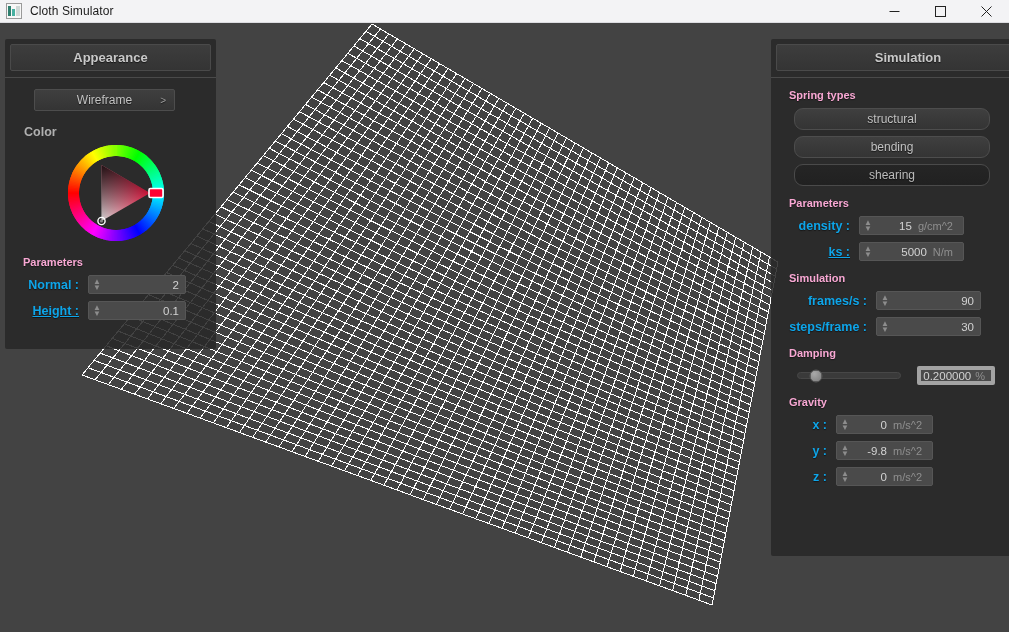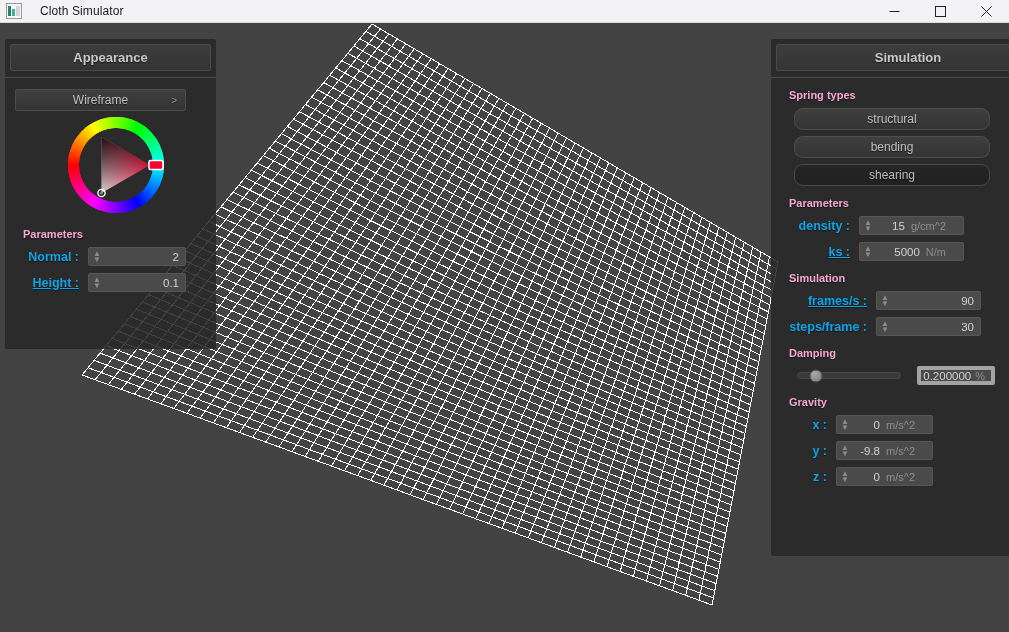--- a/index.html
+++ b/index.html
@@ -17,21 +17,20 @@
   }
 
   
   .titlebar {
     position: absolute; left: 0; top: 0;
     width: 1009px; height: 23px;
     background: #f3f3f5;
     display: flex; align-items: center;
     border-bottom: 1px solid #dcdce0;
     box-sizing: border-box;
-    gap: 10px;
   }
   .tb-icon {
     width: 16px; height: 16px;
     margin-left: 6px; margin-right: 8px;
     position: relative;
     background: #f7f7f7;
     border: 1px solid #9a9a9a;
     box-sizing: border-box;
     flex: 0 0 auto;
   }
@@ -117,22 +116,22 @@
     font-size: 10px; color: #9a9a9a;
   }
 
   
   #appearance-panel {
     left: 5px; top: 39px;
     width: 211px; height: 310px;
     border-radius: 2px;
   }
   #wireframe-btn {
-    margin: 11px 14px 0 10px;
-    width: 171px;
+    margin: 11px 14px 0 29px;
+    width: 141px;
     height: 22px;
   }
   .color-label { margin: 14px 0 0 19px; font-size: 12.5px; font-weight: bold; color: #b0b0b0; }
   .wheel-wrap {
     position: relative;
     width: 211px; height: 104px;
     margin-top: 4px;
   }
   .wheel {
     position: absolute; left: 61px; top: 0;
@@ -167,21 +166,21 @@
     color: #8d8d8d; font-size: 8px;
   }
   .spin .val {
     flex: 1 1 auto;
     text-align: right;
     font-size: 11.5px; color: #d2d2d2;
     padding-right: 6px;
   }
   .spin .unit {
     font-size: 11px; color: #8f8f8f;
-    padding-right: 17px;
+    padding-right: 10px;
     flex: 0 0 auto;
     text-align: right;
   }
 
   
   #simulation-panel {
     left: 771px; top: 39px;
     width: 274px; height: 517px;
     border-radius: 2px;
   }
@@ -368,20 +367,21 @@
 
   <div class="panel" id="appearance-panel">
     <div class="panel-header">Appearance</div>
     <div class="panel-sep"></div>
 
     <div class="btn" id="wireframe-btn">
       <span>Wireframe</span>
       <span class="chev">&gt;</span>
     </div>
 
+    <div class="color-label">Color</div>
 
     <div class="wheel-wrap">
       <svg class="wheel" viewBox="0 0 100 100">
         <defs>
           <linearGradient id="triShade" x1="0" y1="1" x2="1" y2="0.35">
             <stop offset="0%" stop-color="#ffffff"></stop>
             <stop offset="100%" stop-color="#ff0033"></stop>
           </linearGradient>
           <linearGradient id="triDark" x1="0.1" y1="0" x2="0.55" y2="1">
             <stop offset="0%" stop-color="#000000" stop-opacity="0.85"></stop>
@@ -630,21 +630,21 @@
       <div class="spin" style="width:105px; margin-left:9px;">
         <span class="arrows">▲<br>▼</span>
         <span class="val">5000</span>
         <span class="unit">N/m</span>
       </div>
     </div>
 
     <div class="section-label">Simulation</div>
 
     <div class="row">
-      <div class="lbl" style="width:96px;text-decoration:underline;">frames/s :</div>
+      <div class="lbl" style="width:96px;">frames/s :</div>
       <div class="spin" style="width:105px; margin-left:9px;">
         <span class="arrows">▲<br>▼</span>
         <span class="val">90</span>
       </div>
     </div>
 
     <div class="row">
       <div class="lbl" style="width:96px;">steps/frame :</div>
       <div class="spin" style="width:105px; margin-left:9px;">
         <span class="arrows">▲<br>▼</span>

